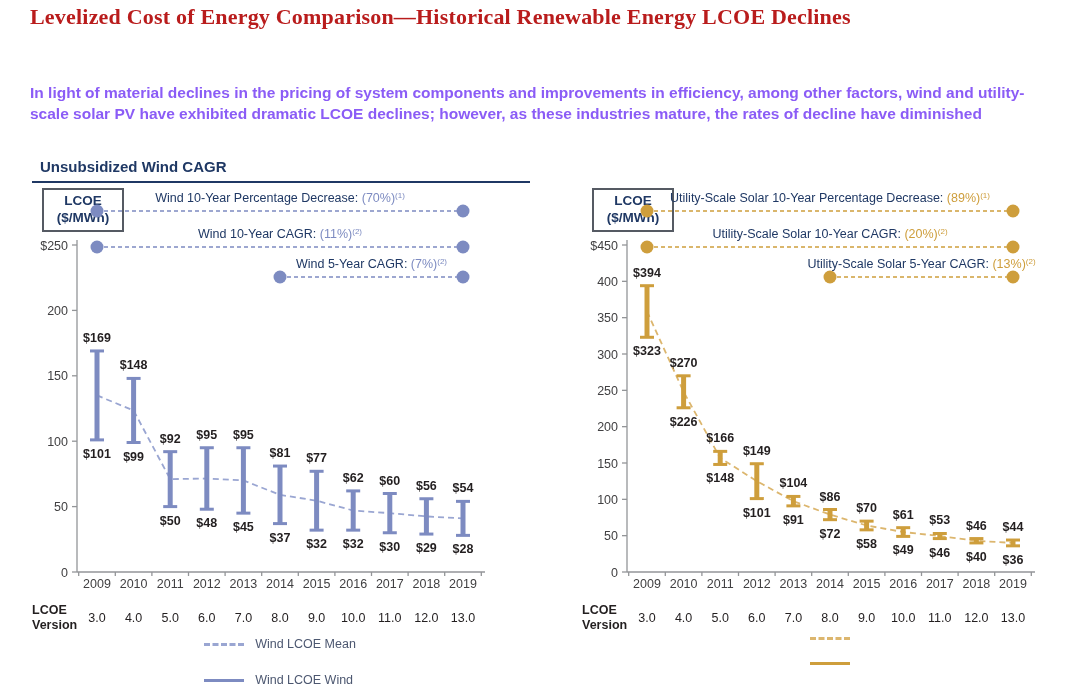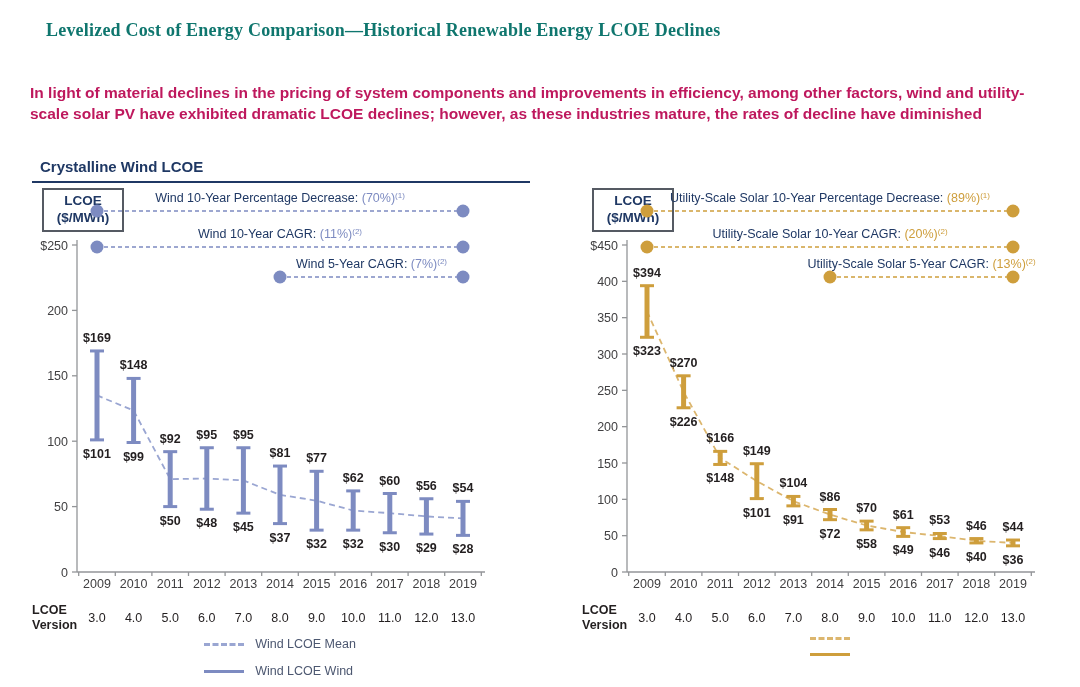--- a/index.html
+++ b/index.html
@@ -1,48 +1,48 @@
 <!DOCTYPE html>
 <html><head>
 <meta charset="utf-8">
 <style>
   html,body{margin:0;padding:0;}
   body{width:1080px;height:687px;background:#ffffff;position:relative;overflow:hidden;
        font-family:"Liberation Sans",sans-serif;}
-  .title{position:absolute;left:30px;top:4px;width:965px;margin:16px;
-         font-family:"Liberation Serif",serif;font-weight:bold;font-size:18px;
-         line-height:1.22;color:#0f766e;letter-spacing:.2px;}
+  .title{position:absolute;left:30px;top:4px;width:965px;margin:0;
+         font-family:"Liberation Serif",serif;font-weight:bold;font-size:22px;
+         line-height:1.22;color:#b91c1c;letter-spacing:.2px;}
   .subtitle{position:absolute;left:30px;top:82px;width:1020px;margin:0;
-            font-size:15.5px;font-weight:bold;line-height:1.38;color:#be185d;}
+            font-size:15.5px;font-weight:bold;line-height:1.38;color:#8b5cf6;}
   .panel{position:absolute;top:155px;width:500px;height:532px;}
   .panel-left{left:30px;}
   .panel-right{left:580px;}
   .panel-header{position:absolute;top:3px;left:2px;right:0;margin:0;
                 font-size:15px;font-weight:bold;color:#1F3864;
                 padding:0 0 6px 8px;border-bottom:2px solid #1F3864;}
   .lcoe-box{position:absolute;top:33px;left:12px;width:74px;padding:3px 2px;
             border:2px solid #555a63;display:flex;flex-direction:column;
             text-align:center;font-weight:bold;font-size:13.5px;line-height:1.25;
             color:#1F3864;background:#fff;}
   .chart-svg{position:absolute;top:30px;left:0;}
   .legend{position:absolute;left:0;right:0;top:482px;display:flex;justify-content:center;}
-  .legend-inner{display:flex;flex-direction:column;gap:13px;}
+  .legend-inner{display:flex;flex-direction:column;gap:22px;}
   .legend-row{display:flex;align-items:center;gap:11px;}
   .swatch{width:40px;height:0;display:inline-block;}
   .legend-label{font-size:12.5px;color:#4C5770;}
 </style>
 </head>
 <body>
 
 <div>
   <h1 class="title">Levelized Cost of Energy Comparison—Historical Renewable Energy LCOE Declines</h1>
   <p class="subtitle">In light of material declines in the pricing of system components and improvements in efficiency, among other factors, wind and utility-scale solar PV have exhibited dramatic LCOE declines; however, as these industries mature, the rates of decline have diminished</p>
 
   <section class="panel panel-left">
-    <h2 class="panel-header">Crystalline Wind LCOE</h2>
+    <h2 class="panel-header">Unsubsidized Wind CAGR</h2>
     <div class="lcoe-box">
       <span>LCOE</span>
       <span>($/MWh)</span>
     </div>
     <svg class="chart-svg" width="500" height="450" viewBox="0 0 500 450">
         <g font-size="12.5">
           <line x1="67" y1="26" x2="433" y2="26" stroke="#7D8BC1" stroke-width="1.4" stroke-dasharray="4 3"></line>
           <circle cx="67" cy="26" r="6.5" fill="#7D8BC1"></circle>
           <circle cx="433" cy="26" r="6.5" fill="#7D8BC1"></circle>
           <text x="250" y="17" text-anchor="middle" fill="#1F3864"><tspan>Wind 10-Year Percentage Decrease: </tspan><tspan fill="#7D8BC1">(70%)</tspan><tspan fill="#7D8BC1" font-size="8" dy="-4">(1)</tspan></text>

